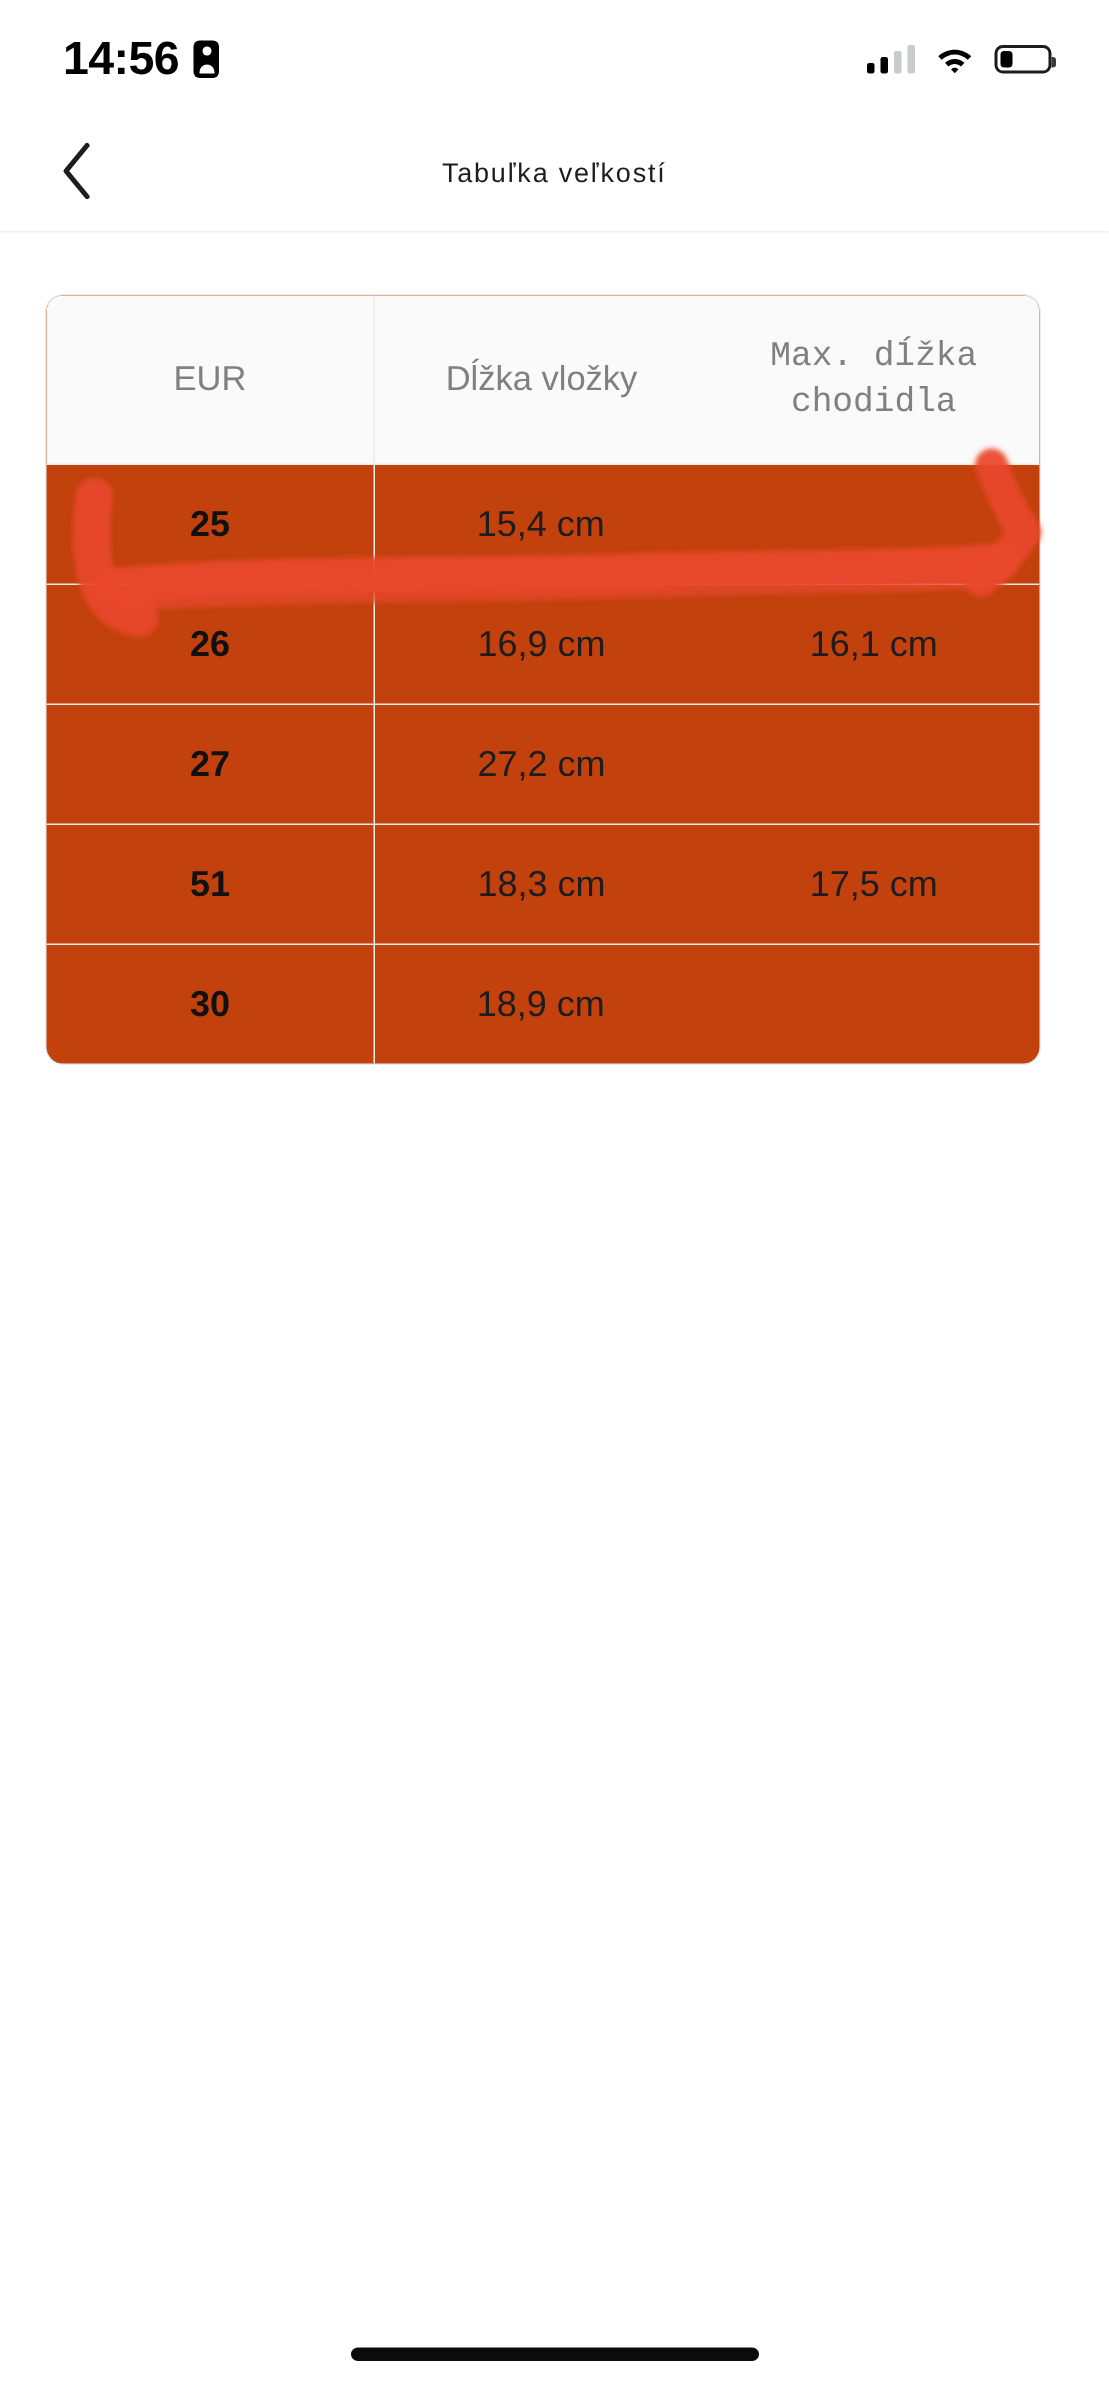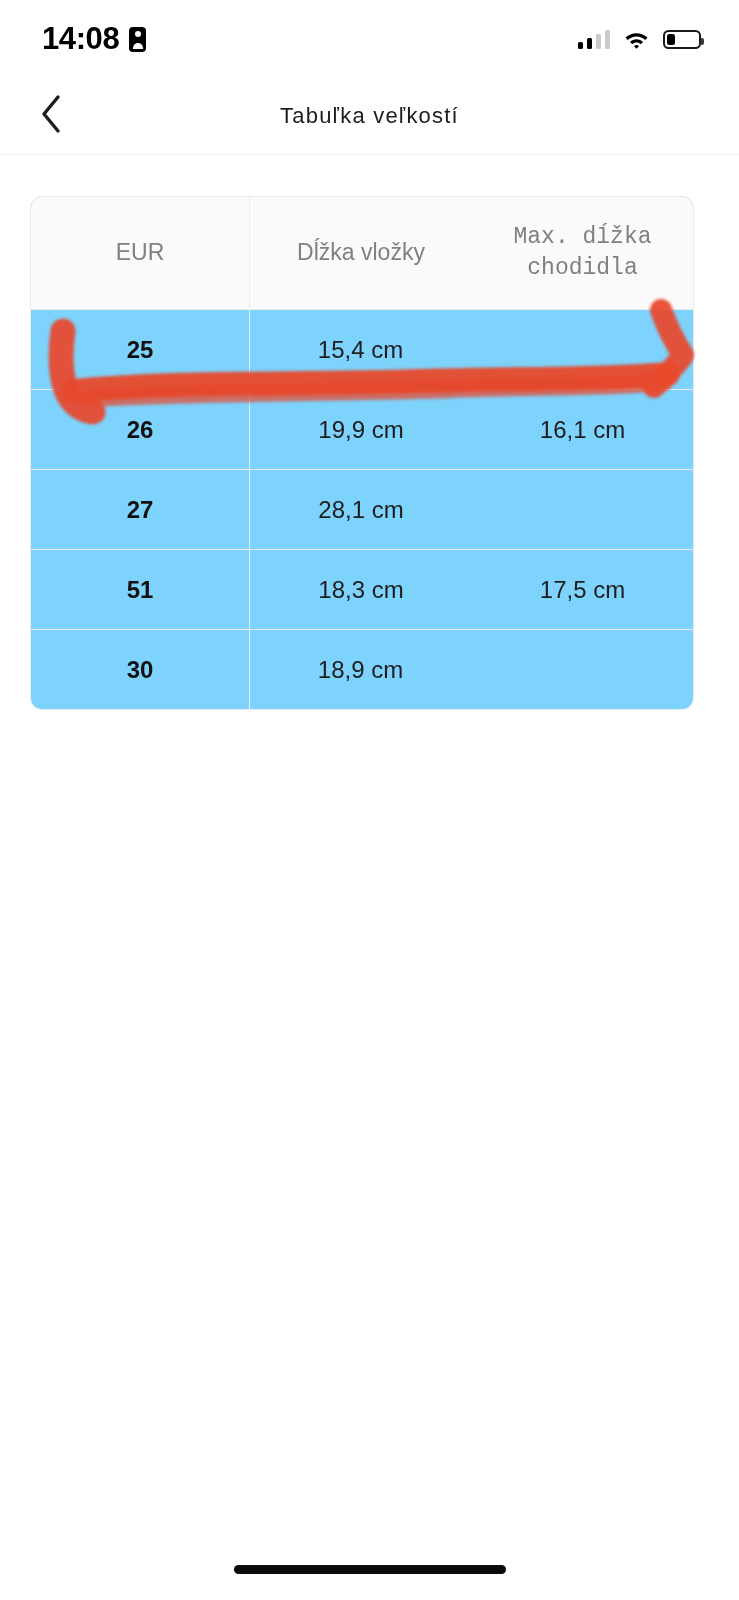--- a/index.html
+++ b/index.html
@@ -58,28 +58,28 @@
     position:absolute; top:78px; left:0; width:739px; height:77px;
     border-bottom:1px solid #eceef0;
   }
   .nav-back {
     position:absolute; left:26px; top:50%; transform:translateY(-50%);
     width:50px; height:50px; display:flex; align-items:center; justify-content:center;
   }
   .nav-title {
     position:absolute; left:0; top:50%; transform:translateY(-50%);
     width:100%; text-align:center;
-    font-size:22px; font-weight:500; color:#1d1d1f; letter-spacing:1.2px;
+    font-size:18px; font-weight:500; color:#1d1d1f; letter-spacing:1.2px;
   }
 
   
   .table {
     position:absolute; left:30px; top:196px; width:664px;
     border:1px solid #ececec; border-radius:12px; overflow:hidden;
-    background:#7dd3fc;
+    background:#c2410c;
   }
   .trow { display:flex; border-bottom:1px solid #ececec; }
   .trow:last-child { border-bottom:none;align-items:flex-end; }
   .thead { background:#fafafa; }
   .cell { display:flex; align-items:center; justify-content:center; text-align:center; }
   .c-eur  { width:219px; border-right:1px solid #ececec; }
   .c-mid  { width:222px; }
   .c-last { width:221px; }
   .thead .cell { height:112px; font-size:23px; color:#808080; line-height:1.35; padding:0 6px; }
   .thead .c-last { flex-direction:column;font-family:Liberation Mono, monospace; }
@@ -99,21 +99,21 @@
     bottom:26px; width:272px; height:9px; border-radius:5px; background:#0b0b0b;
   }
 </style>
 </head>
 <body>
 
 <div class="phone">
 
   <div class="statusbar">
     <div class="sb-left">
-      <span class="sb-time">14:08</span>
+      <span class="sb-time">14:56</span>
       <span class="badge-icon"></span>
     </div>
     <div class="sb-right">
       <span class="signal">
         <i></i>
           <i></i>
           <i></i>
           <i></i>
       </span>
       <span class="wifi">
@@ -151,26 +151,26 @@
       </div>
     </div>
 
     <div class="tbody">
       <div class="trow">
         <div class="cell c-eur">25</div>
         <div class="cell c-last">15,4 cm</div>
       </div>
       <div class="trow">
         <div class="cell c-eur">26</div>
-        <div class="cell c-mid">19,9 cm</div>
+        <div class="cell c-mid">16,9 cm</div>
         <div class="cell c-last">16,1 cm</div>
       </div>
       <div class="trow">
         <div class="cell c-eur">27</div>
-        <div class="cell c-mid">28,1 cm</div>
+        <div class="cell c-mid">27,2 cm</div>
       </div>
       <div class="trow">
         <div class="cell c-eur">51</div>
         <div class="cell c-mid">18,3 cm</div>
         <div class="cell c-last">17,5 cm</div>
       </div>
       <div class="trow">
         <div class="cell c-eur">30</div>
         <div class="cell c-last">18,9 cm</div>
       </div>

